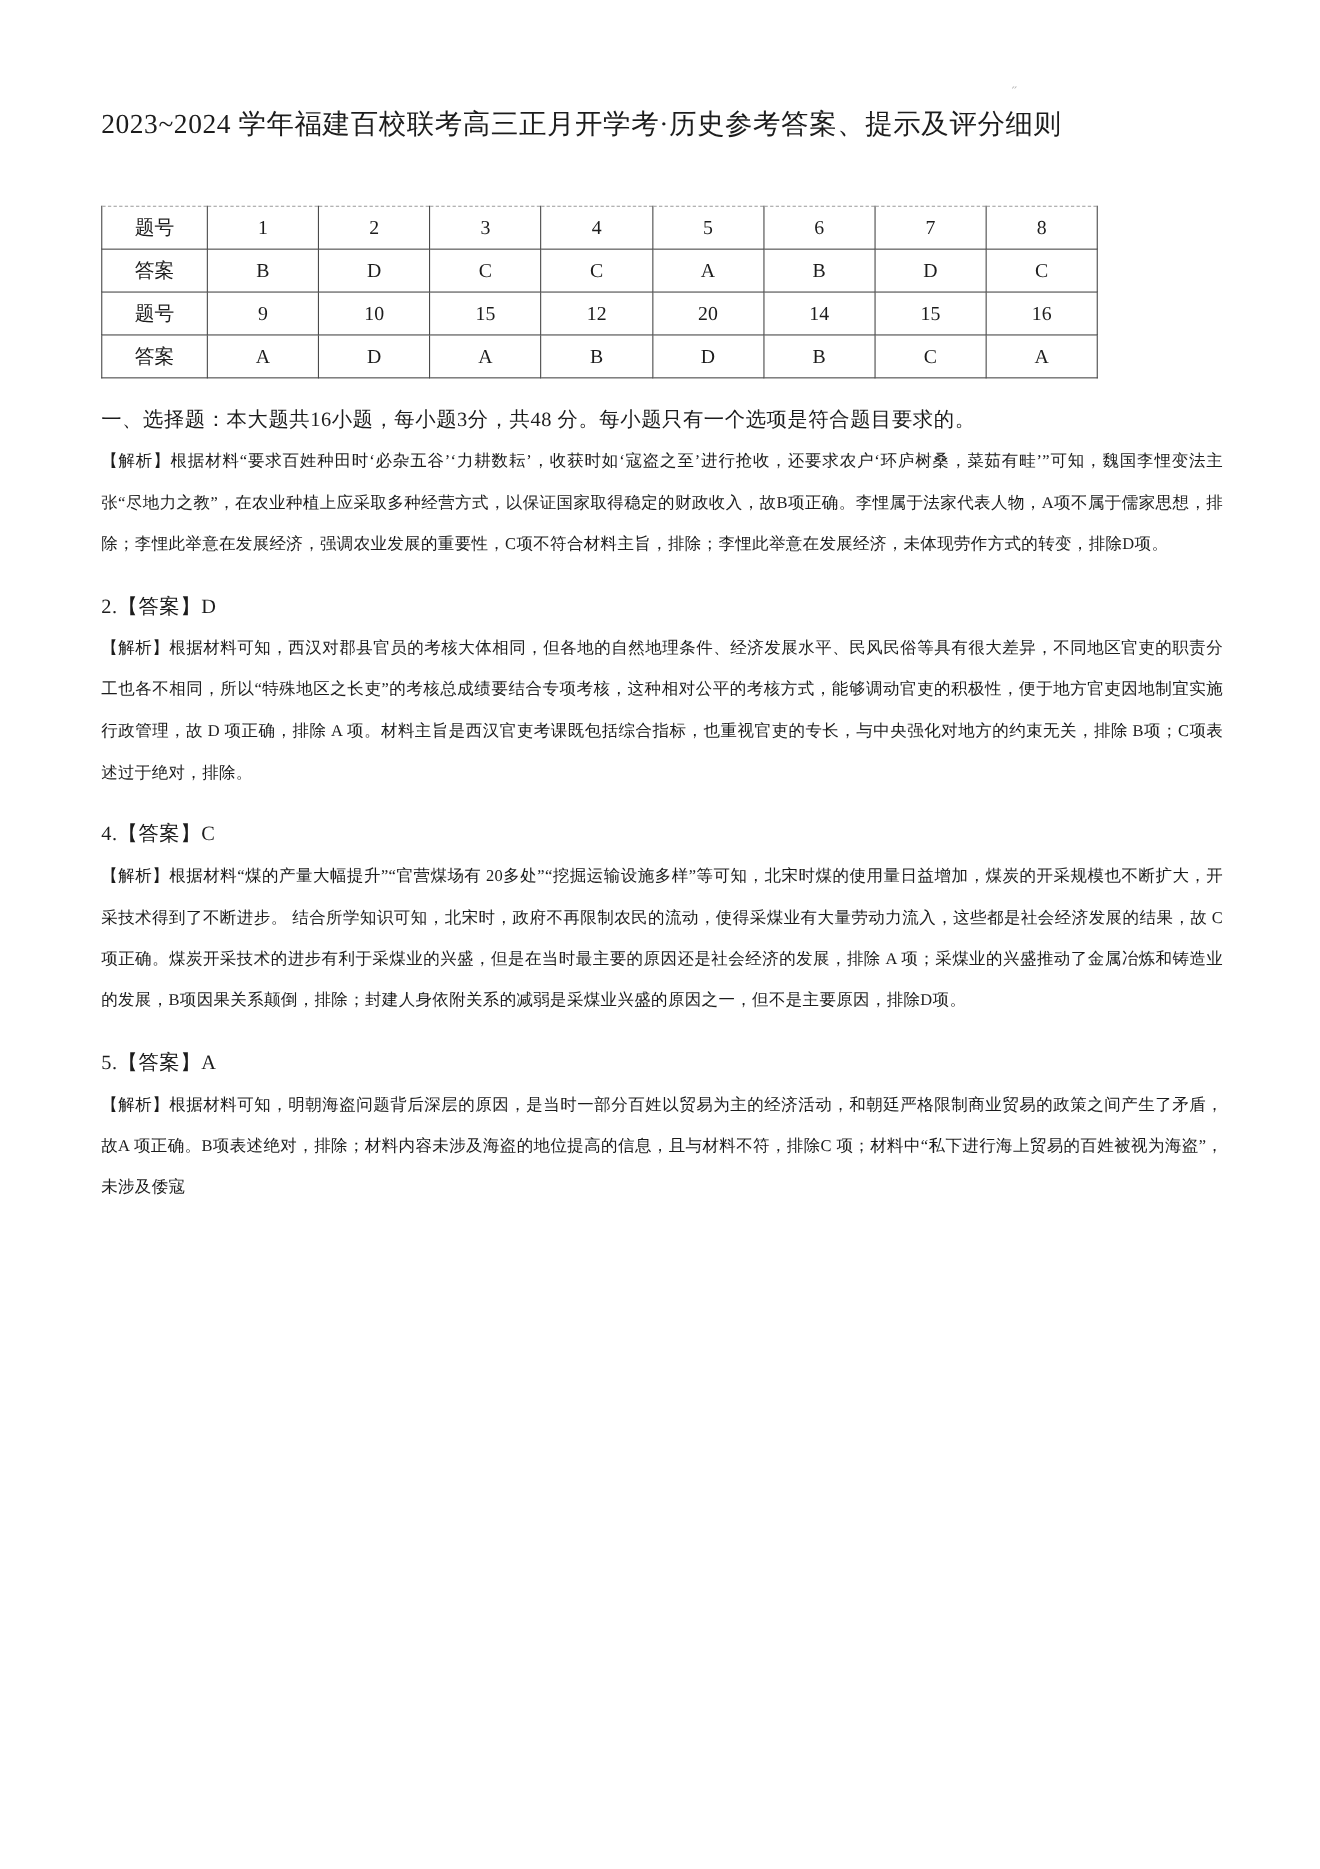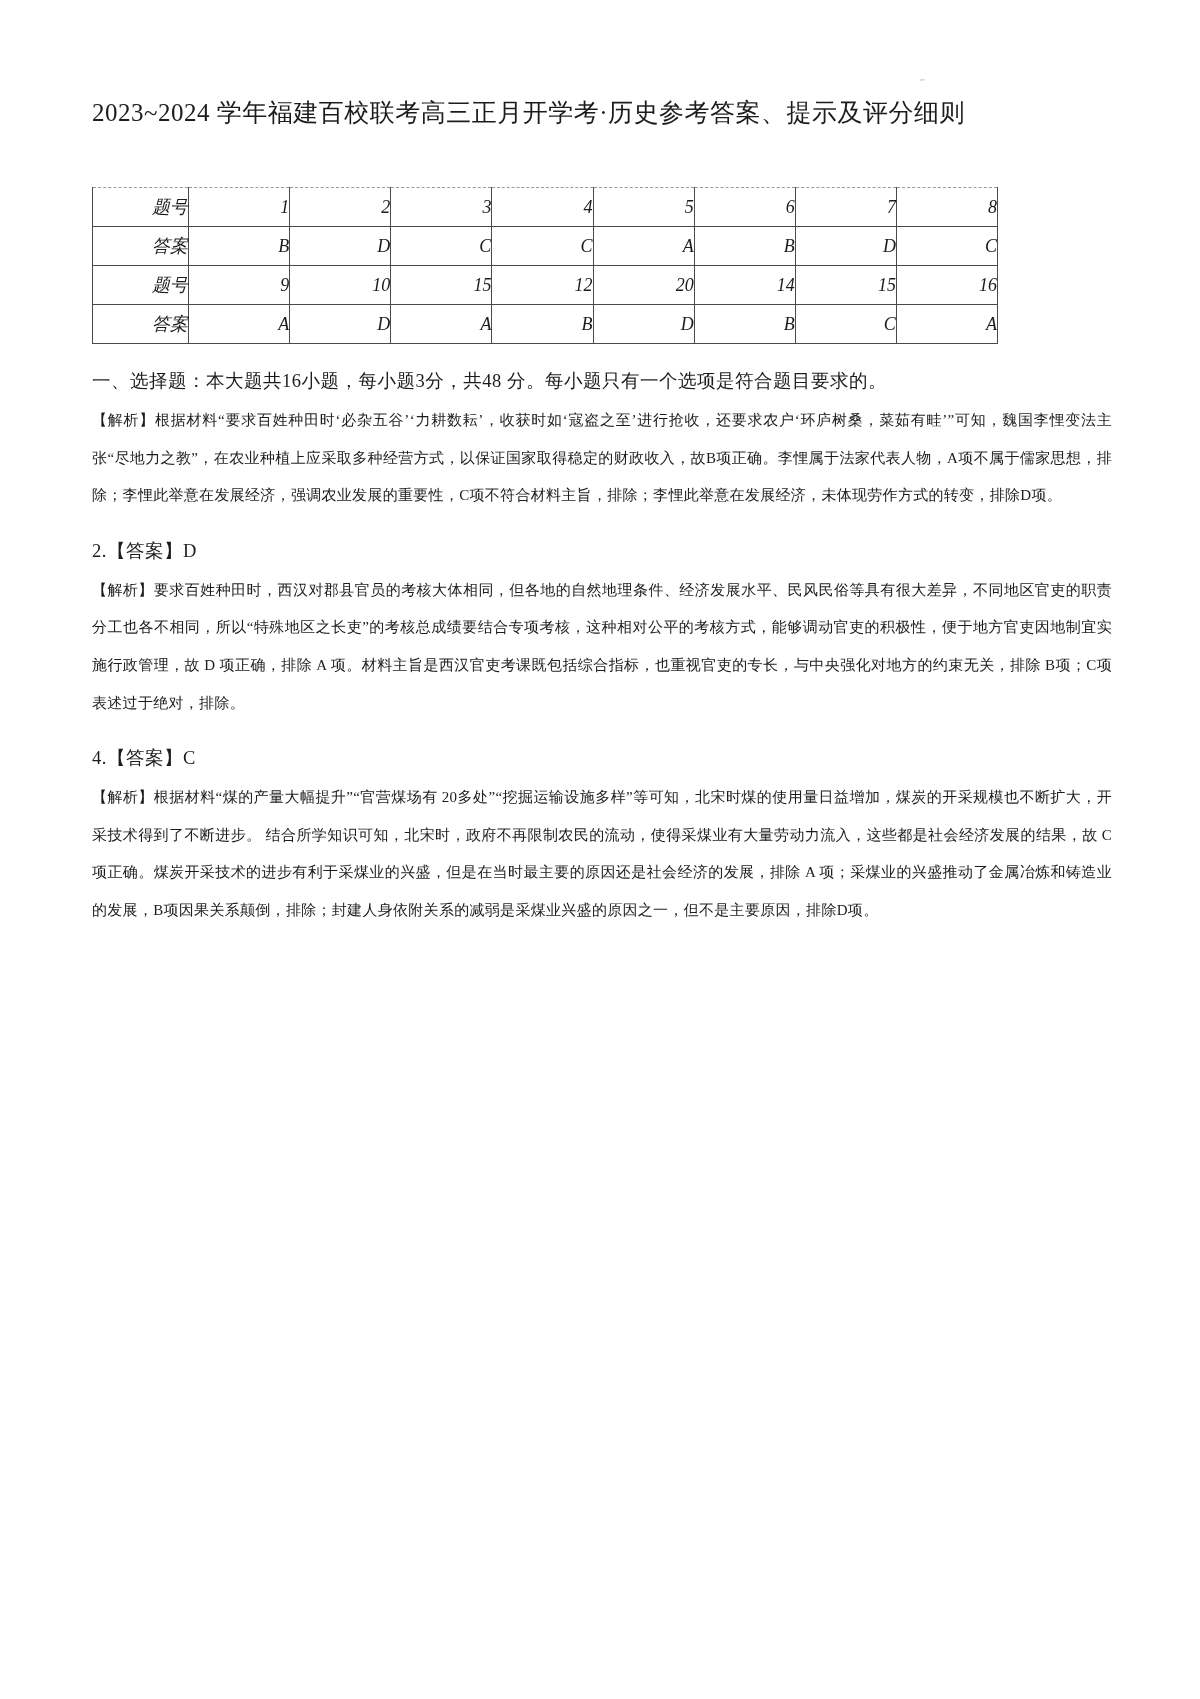--- a/index.html
+++ b/index.html
@@ -28,25 +28,24 @@
     letter-spacing: 0.5px;
     margin-bottom: 58px;
   }
   table.answer-table {
     border-collapse: collapse;
     width: 906px;
     table-layout: fixed;
   }
   table.answer-table td {
     border: 1px solid #4a4a4a;
-    text-align: right;
+    text-align: center;
     vertical-align: middle;
     height: 39px;
     font-size: 18px;
-    font-style: italic;
   }
   table.answer-table tr:first-child td {
     border-top: 1px dashed #9a9a9a;
   }
   table.answer-table td.row-label {
     width: 96px;
   }
   .section-heading {
     margin-top: 24px;
     font-size: 18.5px;
@@ -127,23 +126,27 @@
     </table>
 
   <div class="section-heading">一、选择题：本大题共16小题，每小题3分，共48 分。每小题只有一个选项是符合题目要求的。</div>
 
   <div class="item">
     <p class="explanation">【解析】根据材料“要求百姓种田时‘必杂五谷’‘力耕数耘’，收获时如‘寇盗之至’进行抢收，还要求农户‘环庐树桑，菜茹有畦’”可知，魏国李悝变法主张“尽地力之教”，在农业种植上应采取多种经营方式，以保证国家取得稳定的财政收入，故B项正确。李悝属于法家代表人物，A项不属于儒家思想，排除；李悝此举意在发展经济，强调农业发展的重要性，C项不符合材料主旨，排除；李悝此举意在发展经济，未体现劳作方式的转变，排除D项。</p>
   </div>
 
   <div class="item">
     <div class="answer-label">2.【答案】D</div>
-    <p class="explanation">【解析】要求百姓种田时，西汉对郡县官员的考核大体相同，但各地的自然地理条件、经济发展水平、民风民俗等具有很大差异，不同地区官吏的职责分工也各不相同，所以“特殊地区之长吏”的考核总成绩要结合专项考核，这种相对公平的考核方式，能够调动官吏的积极性，便于地方官吏因地制宜实施行政管理，故 D 项正确，排除 A 项。材料主旨是西汉官吏考课既包括综合指标，也重视官吏的专长，与中央强化对地方的约束无关，排除 B项；C项表述过于绝对，排除。</p>
+    <p class="explanation">【解析】根据材料可知，西汉对郡县官员的考核大体相同，但各地的自然地理条件、经济发展水平、民风民俗等具有很大差异，不同地区官吏的职责分工也各不相同，所以“特殊地区之长吏”的考核总成绩要结合专项考核，这种相对公平的考核方式，能够调动官吏的积极性，便于地方官吏因地制宜实施行政管理，故 D 项正确，排除 A 项。材料主旨是西汉官吏考课既包括综合指标，也重视官吏的专长，与中央强化对地方的约束无关，排除 B项；C项表述过于绝对，排除。</p>
   </div>
 
 
   <div class="item">
     <div class="answer-label">4.【答案】C</div>
     <p class="explanation">【解析】根据材料“煤的产量大幅提升”“官营煤场有 20多处”“挖掘运输设施多样”等可知，北宋时煤的使用量日益增加，煤炭的开采规模也不断扩大，开采技术得到了不断进步。 结合所学知识可知，北宋时，政府不再限制农民的流动，使得采煤业有大量劳动力流入，这些都是社会经济发展的结果，故 C 项正确。煤炭开采技术的进步有利于采煤业的兴盛，但是在当时最主要的原因还是社会经济的发展，排除 A 项；采煤业的兴盛推动了金属冶炼和铸造业的发展，B项因果关系颠倒，排除；封建人身依附关系的减弱是采煤业兴盛的原因之一，但不是主要原因，排除D项。</p>
   </div>
 
+  <div class="item">
+    <div class="answer-label">5.【答案】A</div>
+    <p class="explanation">【解析】根据材料可知，明朝海盗问题背后深层的原因，是当时一部分百姓以贸易为主的经济活动，和朝廷严格限制商业贸易的政策之间产生了矛盾，故A 项正确。B项表述绝对，排除；材料内容未涉及海盗的地位提高的信息，且与材料不符，排除C 项；材料中“私下进行海上贸易的百姓被视为海盗”，未涉及倭寇</p>
+  </div>
 
 </div>
 
 </body></html>

